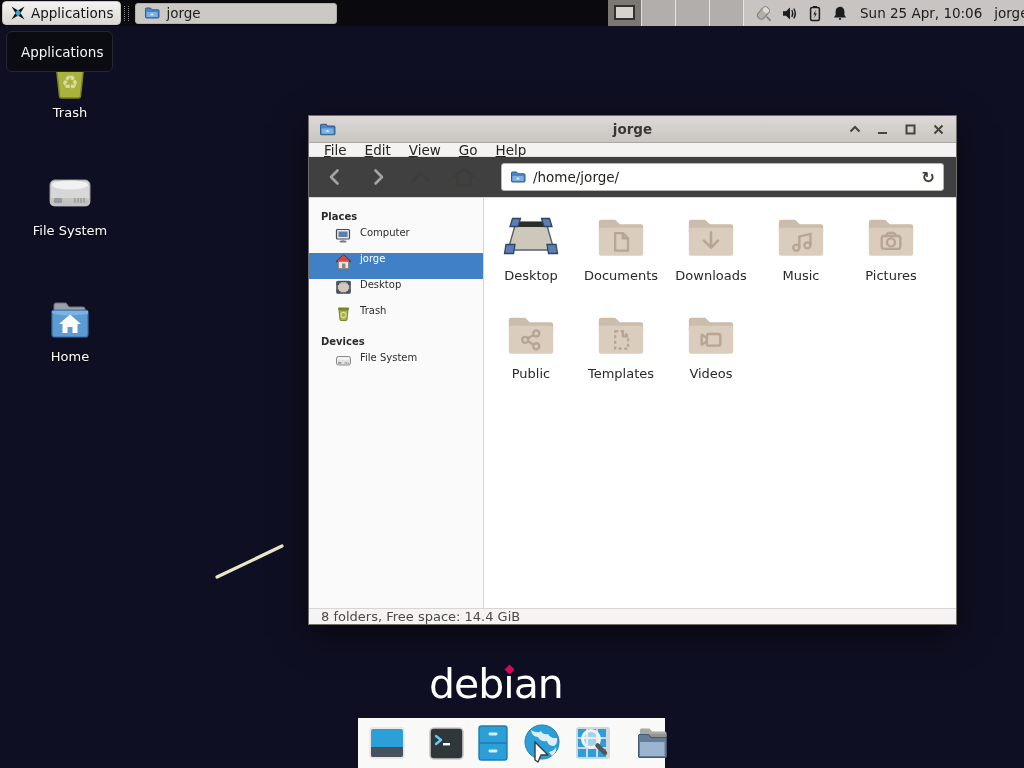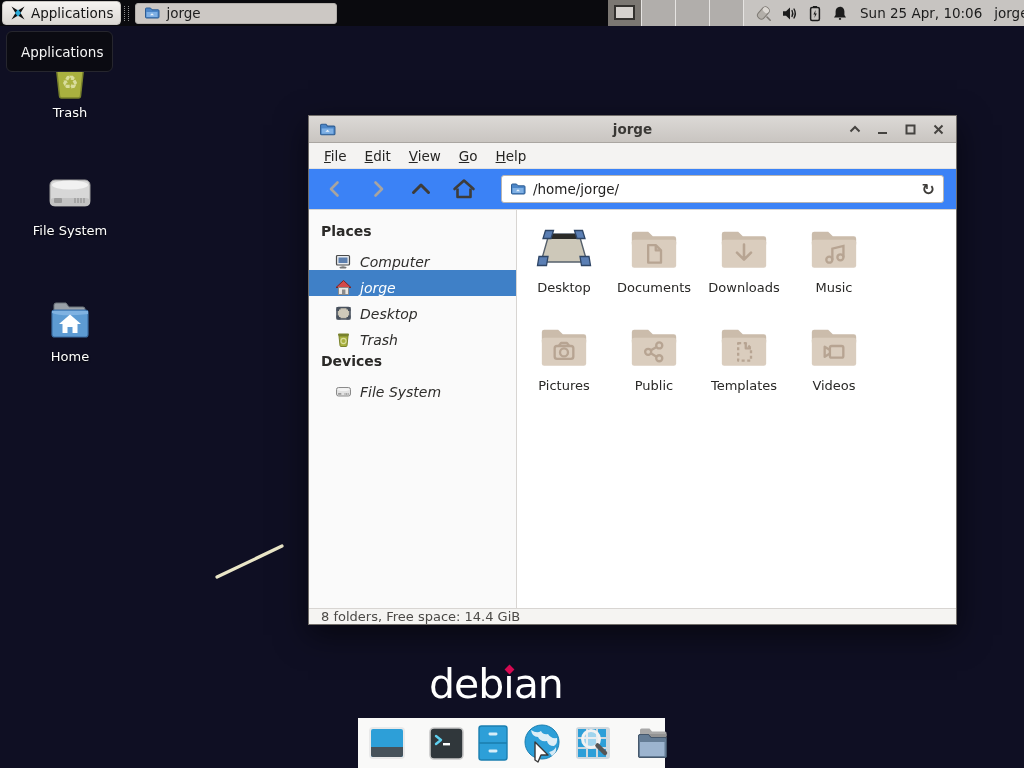--- a/index.html
+++ b/index.html
@@ -44,33 +44,33 @@
   .logo .iwrap::before{content:"";position:absolute;left:3px;top:6px;width:7px;height:7px;background:var(--debian-red);transform:rotate(45deg);}
 
   
   .window{position:absolute;left:308px;top:115px;width:649px;height:510px;border:1px solid #716d69;
     background:#f4f3f2;box-shadow:0 10px 30px rgba(0,0,0,.55);display:flex;flex-direction:column;z-index:10;}
   .titlebar{height:27px;background:linear-gradient(#dcd9d6,#c9c5c1);border-bottom:1px solid #aaa6a2;
     display:flex;align-items:center;padding:0 10px;position:relative;}
   .title{position:absolute;left:0;right:0;text-align:center;font-size:13.5px;font-weight:bold;color:#3a3835;}
   .winctl{margin-left:auto;display:flex;gap:13px;align-items:center;z-index:1;}
   .winctl .wbtn{width:15px;height:15px;display:flex;align-items:center;justify-content:center;}
-  .menubar{height:26px;background:#f4f3f2;display:flex;align-items:center;padding-left:6px;border-bottom:1px solid #e4e2e0;}
+  .menubar{height:14px;background:#f4f3f2;display:flex;align-items:center;padding-left:6px;border-bottom:1px solid #e4e2e0;}
   .menu-item{display:inline-block;font-size:13.5px;color:#262523;padding:4px 9px;}
   .menu-item::first-letter{text-decoration:underline;}
-  .toolbar{height:41px;background:#3b82f6;border-bottom:1px solid #d7d4d1;display:flex;align-items:center;padding:0 12px;gap:15px;}
+  .toolbar{height:41px;background:#404040;border-bottom:1px solid #d7d4d1;display:flex;align-items:center;padding:0 12px;gap:15px;}
   .tbtn{width:28px;height:28px;display:flex;align-items:center;justify-content:center;border-radius:3px;}
   .pathbar{flex:1;height:28px;margin-left:8px;background:#ffffff;border:1px solid #b9b5b1;border-radius:3px;
     display:flex;align-items:center;padding:0 8px;gap:7px;}
   .pathtext{flex:1;font-size:13.5px;color:#1f1e1d;}
   .reload{font-size:16px;font-weight:bold;color:#3e3c39;}
   .body{flex:1;display:flex;min-height:0;}
-  .sidebar{width:208px;background:#fafafa;border-right:1px solid #d8d5d2;padding-top:8px;font-size:14px;}
+  .sidebar{width:175px;background:#fafafa;border-right:1px solid #d8d5d2;padding-top:8px;font-size:10px;}
   .side-header{font-weight:bold;color:#2b2a28;padding:5px 12px 5px 12px;}
-  .side-row{height:26px;display:flex;align-items:flex-end;gap:8px;padding-left:26px;color:#2e2d2b;font-style:italic;}
+  .side-row{height:26px;display:flex;align-items:flex-start;gap:8px;padding-left:26px;color:#2e2d2b;}
   .side-row.selected{background:var(--selection);color:#ffffff;}
   .iconview{flex:1;background:#ffffff;padding:10px 0 0 2px;display:flex;flex-wrap:wrap;align-content:flex-start;}
   .fcell{width:90px;height:98px;display:flex;flex-direction:column;align-items:center;}
   .fcell .flbl{margin-top:4px;font-size:13px;color:#2a2927;}
   .statusbar{height:16px;background:#f5f4f2;border-top:1px solid #d8d5d2;display:flex;align-items:center;
     padding-left:12px;font-size:13px;color:#4c4a47;}
 
   
   .dock{position:absolute;left:358px;top:718px;width:307px;height:50px;background:#f9f9f8;
     display:flex;align-items:center;padding:0 10px;gap:11px;z-index:10;}

